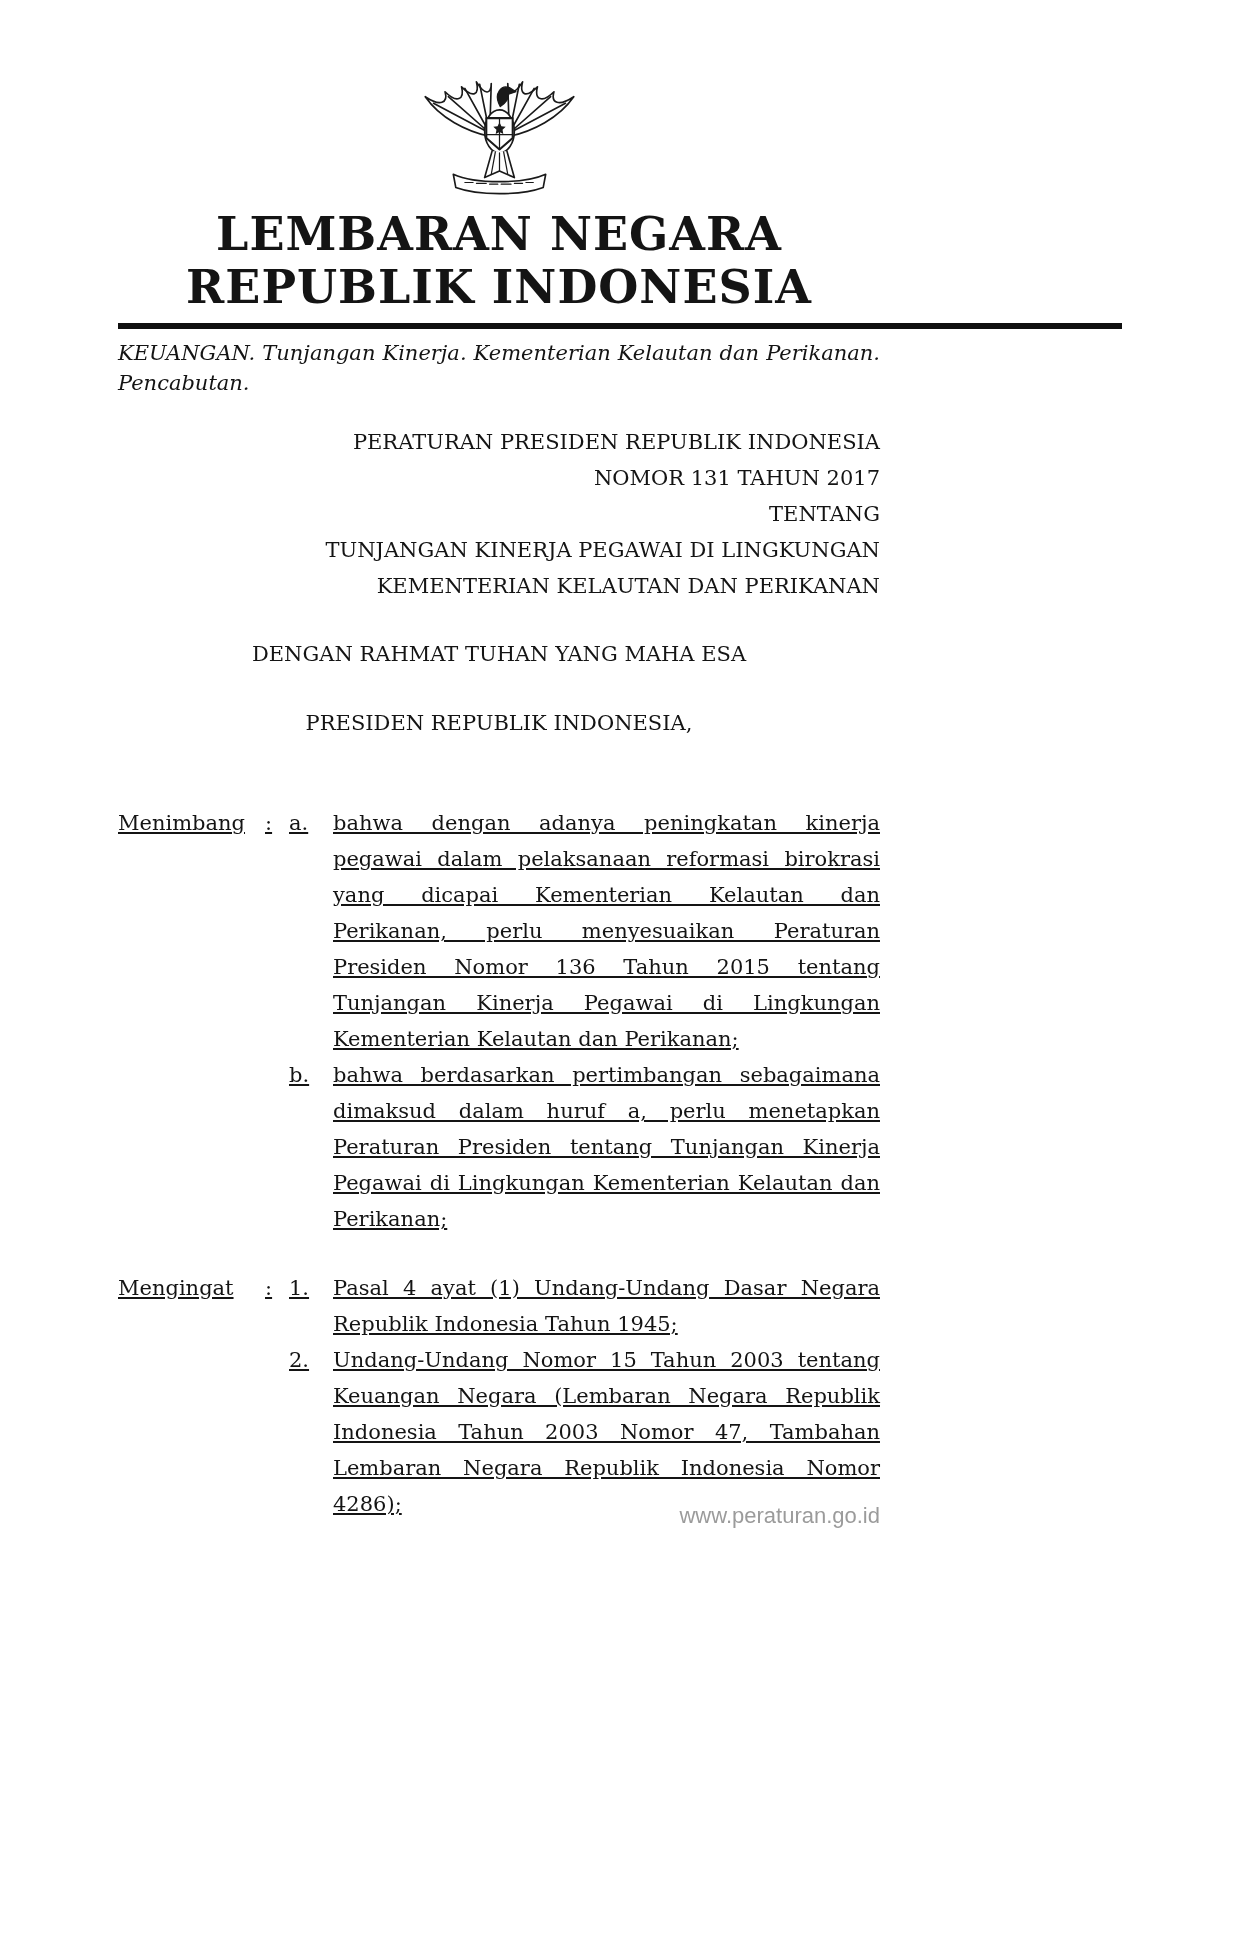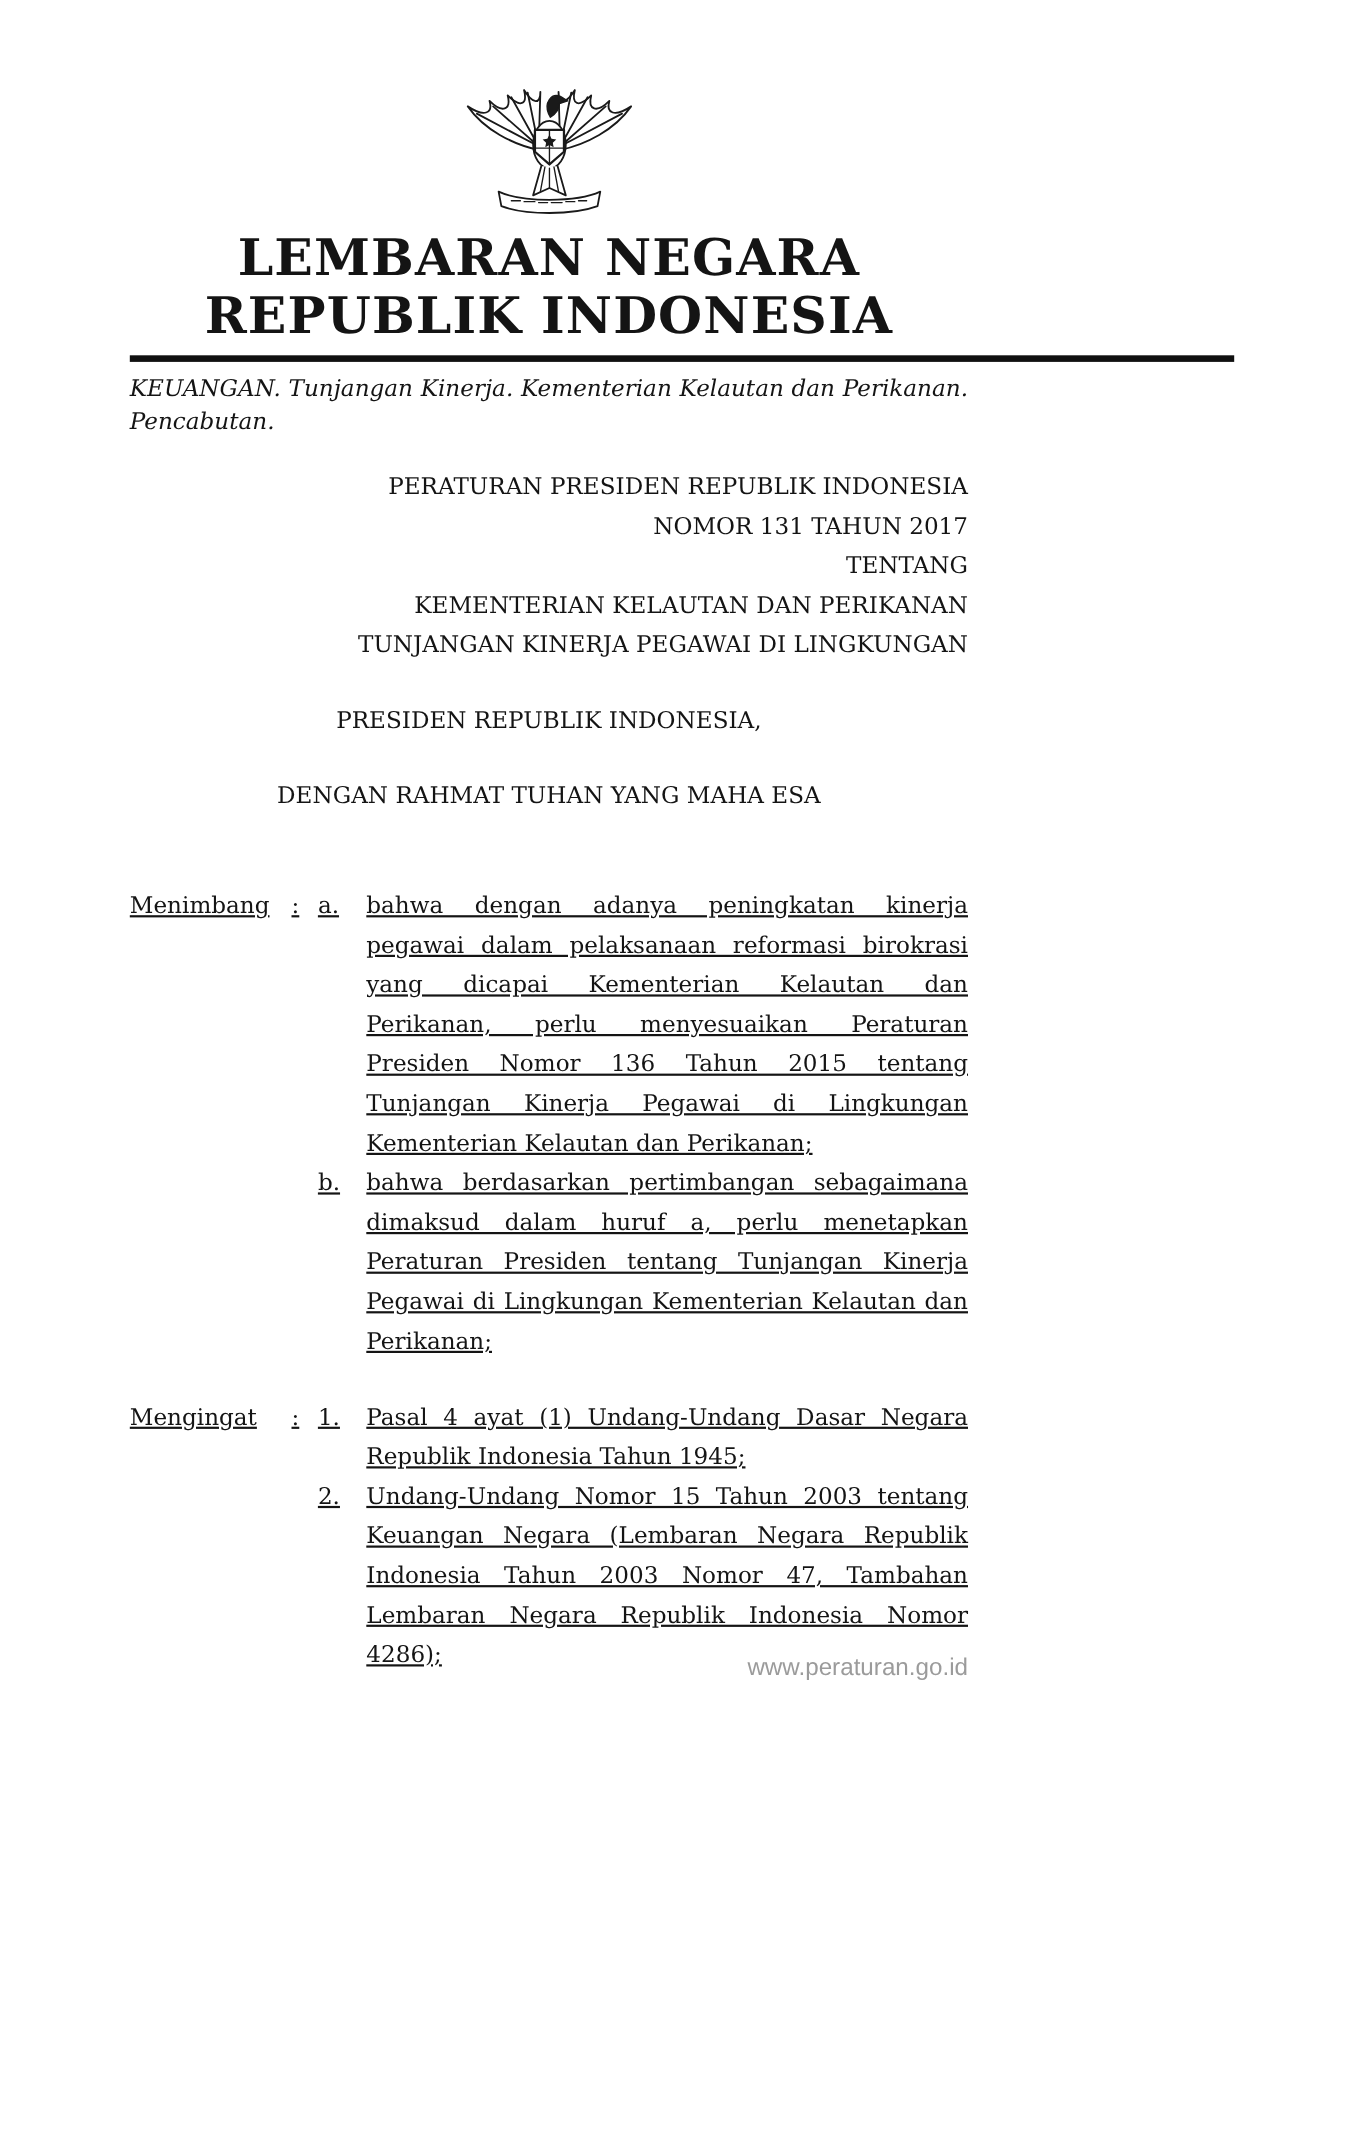--- a/index.html
+++ b/index.html
@@ -114,26 +114,26 @@
     <div class="masthead-rule"></div>
 
     <div class="gazette-row">
       <div class="gazette-subject">KEUANGAN. Tunjangan Kinerja. Kementerian Kelautan dan Perikanan. Pencabutan.</div>
     </div>
 
     <div class="doc-title">
       <div>PERATURAN PRESIDEN REPUBLIK INDONESIA</div>
       <div>NOMOR 131 TAHUN 2017</div>
       <div>TENTANG</div>
+      <div>TUNJANGAN KINERJA PEGAWAI DI LINGKUNGAN</div>
       <div>KEMENTERIAN KELAUTAN DAN PERIKANAN</div>
-      <div>TUNJANGAN KINERJA PEGAWAI DI LINGKUNGAN</div>
     </div>
 
+    <div class="centered-line invocation">DENGAN RAHMAT TUHAN YANG MAHA ESA</div>
     <div class="centered-line issuer">PRESIDEN REPUBLIK INDONESIA,</div>
-    <div class="centered-line invocation">DENGAN RAHMAT TUHAN YANG MAHA ESA</div>
 
     <div class="clause clause-menimbang">
       <div class="c-label">Menimbang</div>
       <div class="c-colon">:</div>
       <div class="c-items">
         <div class="c-item">
           <div class="c-marker">a.</div>
           <div class="c-text">bahwa dengan adanya peningkatan kinerja pegawai dalam pelaksanaan reformasi birokrasi yang dicapai Kementerian Kelautan dan Perikanan, perlu menyesuaikan Peraturan Presiden Nomor 136 Tahun 2015 tentang Tunjangan Kinerja Pegawai di Lingkungan Kementerian Kelautan dan Perikanan;</div>
         </div>
         <div class="c-item">

